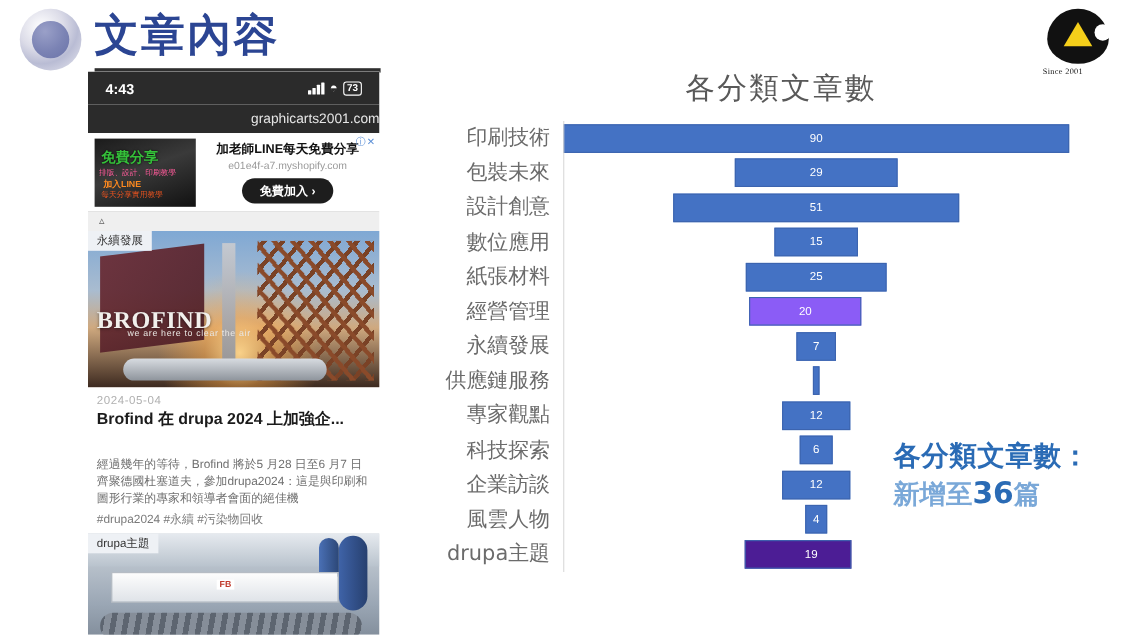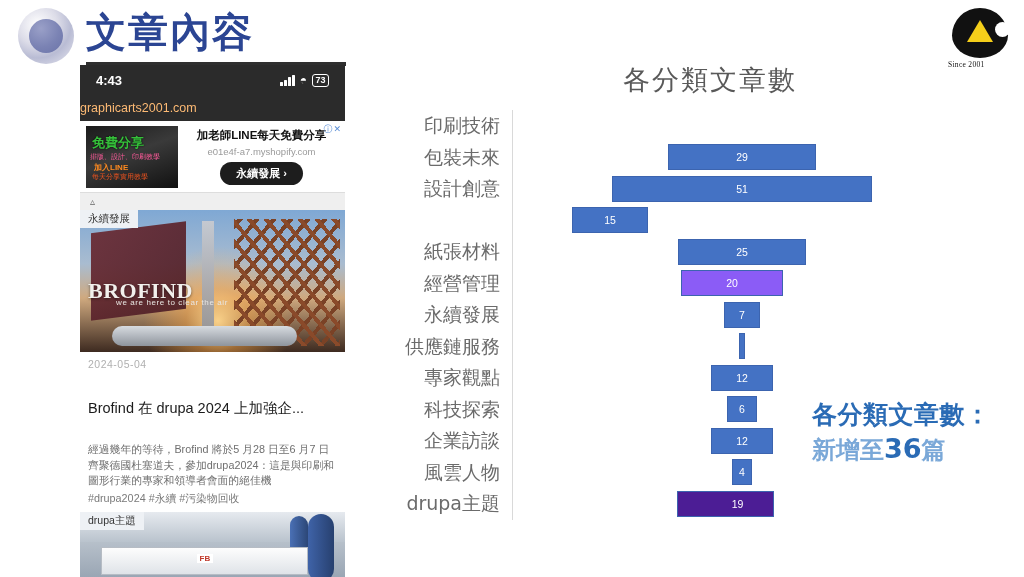--- a/index.html
+++ b/index.html
@@ -68,22 +68,22 @@
   .bars { display:flex; align-items:flex-end; gap:1.5px; height:11px; }
   .bars i { display:block; width:2.5px; background:#fff; border-radius:.5px; }
   .bars i:nth-child(1){height:4px;} .bars i:nth-child(2){height:6px;}
   .bars i:nth-child(3){height:8.5px;} .bars i:nth-child(4){height:11px;}
   .wifi { font-size:12px; line-height:1; }
   .batt {
     border:1.4px solid #fff; border-radius:3px; padding:0 2.5px;
     font-size:9px; font-weight:700; line-height:11px;
   }
   .url-bar {
-    height:26px; background:#2b2b2b; color:#fdba74; display:flex;
-    align-items:center; justify-content:flex-start; font-size:12.5px;
+    height:26px; background:#2b2b2b; color:#e5e5e5; display:flex;
+    align-items:center; justify-content:flex-end; font-size:12.5px;
   }
 
   
   .ad {
     position:relative; background:#fff; height:72px; border-bottom:1px solid #ddd;
     display:flex; align-items:center; padding:4px 8px 4px 6px; gap:8px;
   }
   .ad-thumb {
     width:92px; height:62px; flex:none; position:relative; overflow:hidden;
     background:linear-gradient(160deg,#1b1b1b 0%,#3a3a3a 45%,#111 100%);
@@ -133,21 +133,21 @@
       text-shadow:0 1px 3px rgba(0,0,0,.5);}
   .art-img .tagline{position:absolute;left:36px;top:62%;font-size:8px;color:#e8e6e2;
       letter-spacing:.6px;}
   .art-tag {
     position:absolute; left:0; top:0; background:#eef1f5; color:#333;
     font-size:10.5px; padding:2px 8px; font-weight:500;
   }
   .art-date { font-size:10.5px; color:#b0b0b0; padding:6px 8px 0 8px; letter-spacing:.5px; }
   .art-title {
     font-size:14.5px; color:#1b1b1b; padding:2px 8px 0 8px;
-    font-weight:400; line-height:19px;margin-top:27px;
+    font-weight:700; line-height:19px;
   }
   .art-desc {
     font-size:10.8px; color:#6f6f6f; padding:4px 8px 0 8px; line-height:15.5px;margin-top:20px;
   }
   .art-tags { font-size:10.8px; color:#7a7a7a; padding:3px 8px 6px 8px; }
 
   
   .art2 { position:relative; height:118px; overflow:hidden;
     background:linear-gradient(180deg,#cfd6dd 0%,#9aa6b4 55%,#6f7a87 100%); }
   .art2 .ceil{position:absolute;left:0;right:0;top:0;height:26%;
@@ -239,21 +239,21 @@
       <div class="ad-close">ⓘ✕</div>
       <div class="ad-thumb">
         <div class="t1">免費分享</div>
         <div class="t2">排版、設計、印刷教學</div>
         <div class="t3">加入LINE</div>
         <div class="t4">每天分享實用教學</div>
       </div>
       <div class="ad-body">
         <div class="ad-head">加老師LINE每天免費分享</div>
         <div class="ad-dom">e01e4f-a7.myshopify.com</div>
-        <div class="ad-btn">永續發展 ›</div>
+        <div class="ad-btn">免費加入 ›</div>
       </div>
     </div>
 
     <div class="collapse-strip">
       <span>▵</span>
     </div>
 
     <div class="art-img">
       <div class="sky"></div>
       <div class="frameL"></div>
@@ -280,38 +280,44 @@
       <div class="art-tag">drupa主題</div>
     </div>
   </div>
 
   <div class="chart-wrap">
     <div class="chart-title">各分類文章數</div>
     <div class="chart-body" id="chart-body">
 
     <div class="crow">
           <div class="clabel">印刷技術</div>
+          <div class="cplot">
+            <div class="cbar" style="width: 460px; left: 0px; background: rgb(68, 114, 196);">
+              <span>90</span>
+            </div>
+          </div>
         </div>
         <div class="crow">
           <div class="clabel">包裝未來</div>
           <div class="cplot">
             <div class="cbar" style="width: 148.222px; left: 155.889px; background: rgb(68, 114, 196);">
               <span>29</span>
             </div>
           </div>
         </div>
         <div class="crow">
           <div class="clabel">設計創意</div>
           <div class="cplot">
             <div class="cbar" style="width: 260.667px; left: 99.6667px; background: rgb(68, 114, 196);">
               <span>51</span>
             </div>
           </div>
         </div>
         <div class="crow">
+          <div class="clabel">數位應用</div>
           <div class="cplot">
             <div class="cbar" style="width: 76.6667px; left: 191.667px; background: rgb(68, 114, 196);">
               <span>15</span>
             </div>
           </div>
         </div>
         <div class="crow">
           <div class="clabel">紙張材料</div>
           <div class="cplot">
             <div class="cbar" style="width: 127.778px; left: 166.111px; background: rgb(68, 114, 196);">

